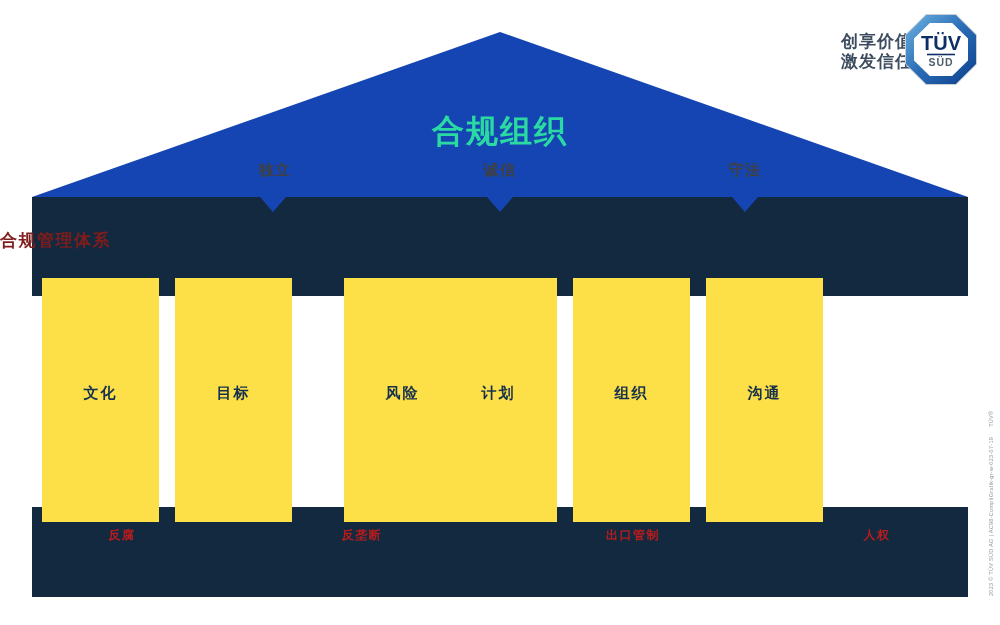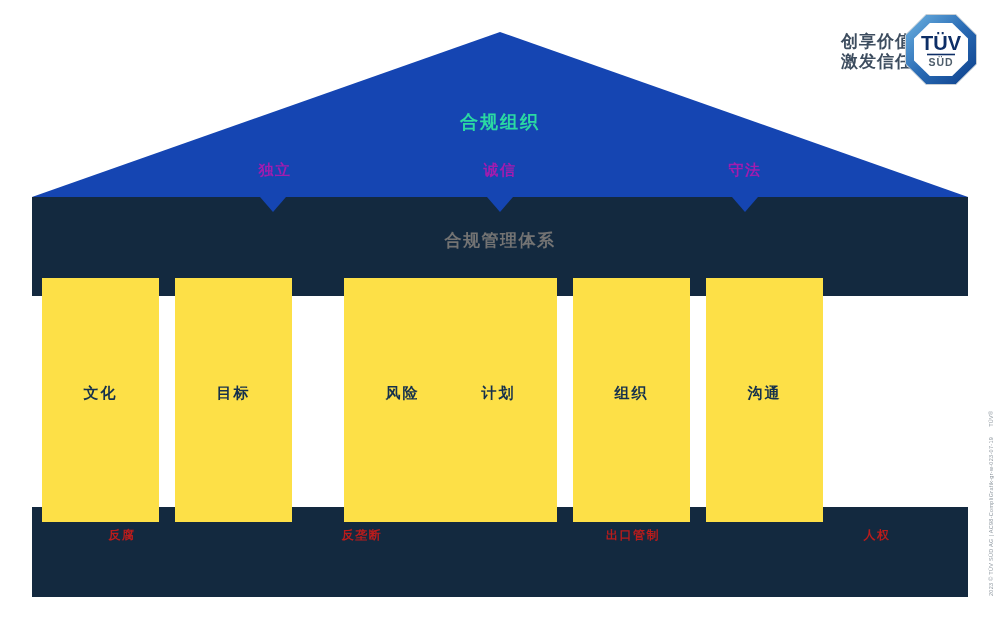--- a/index.html
+++ b/index.html
@@ -22,30 +22,30 @@
     background: #1545b2;
     clip-path: polygon(50% 0, 100% 100%, 0 100%);
     z-index: 1;
   }
   .roof-title {
     position: absolute;
     left: 0; top: 110px;
     width: 100%;
     text-align: center;
     color: #2bd9a2;
-    font-size: 18px;
+    font-size: 32px;
     font-weight: bold;
     letter-spacing: 2px;
     z-index: 4;
   }
   .principle {
     position: absolute;
     top: 161px;
     transform: translateX(-50%);
-    color: #a21caf;
+    color: #404040;
     font-size: 15px;
     font-weight: bold;
     letter-spacing: 1.5px;
     white-space: nowrap;
     z-index: 4;
   }
   .notch {
     position: absolute;
     top: 197px;
     width: 0; height: 0;
@@ -61,22 +61,22 @@
     position: absolute;
     left: 32px; top: 197px;
     width: 936px; height: 99px;
     background: #13293f;
     z-index: 1;
   }
   .architrave-label {
     position: absolute;
     left: 0; top: 229px;
     width: 100%;
-    text-align: center;
-    color: #737373;
+    text-align: left;
+    color: #7f1d1d;
     font-size: 17px;
     font-weight: bold;
     letter-spacing: 1.5px;
     z-index: 4;
   }
   .base {
     position: absolute;
     left: 32px; top: 507px;
     width: 936px; height: 90px;
     background: #13293f;

